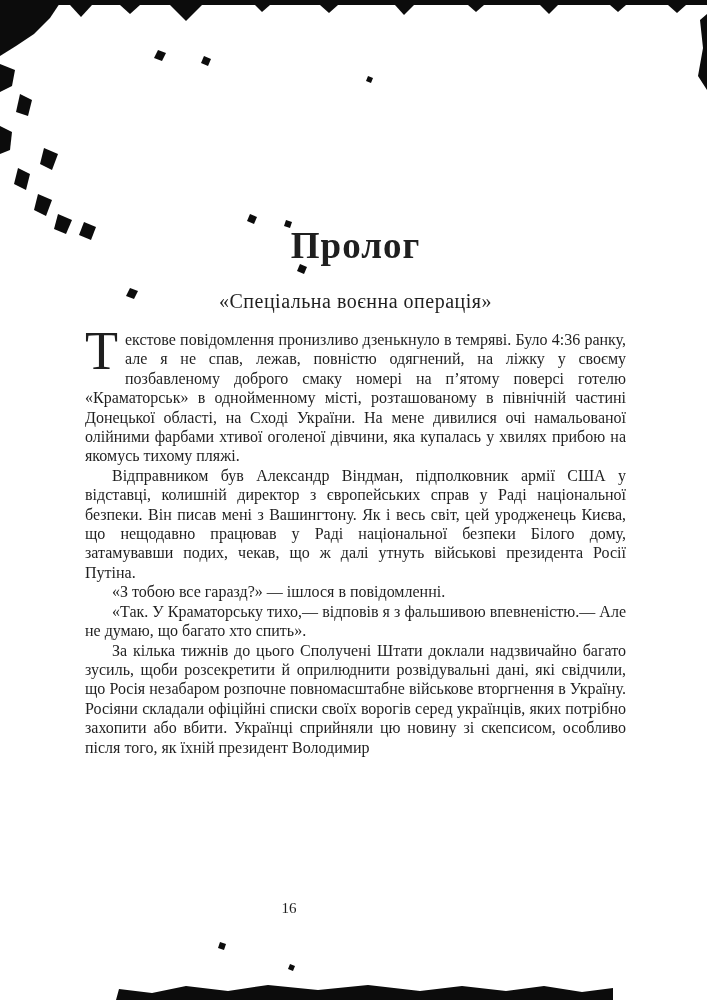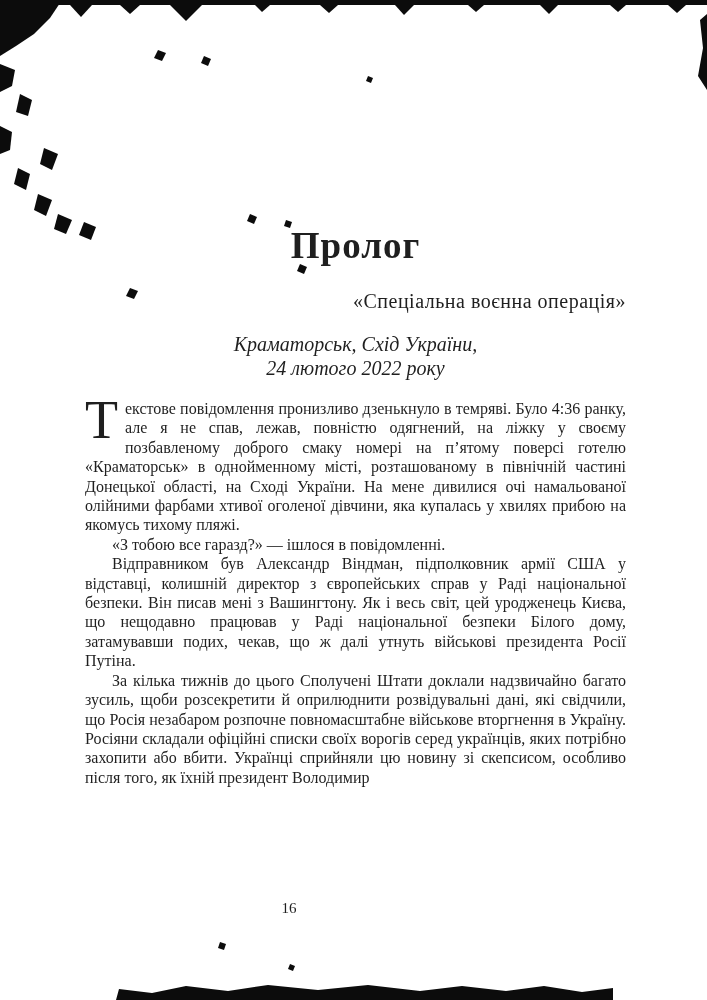--- a/index.html
+++ b/index.html
@@ -23,21 +23,21 @@
   .chapter-title {
     margin: 227px 0 16px 0;
     text-align: center;
     font-size: 37px;
     line-height: 37px;
     font-weight: bold;
     letter-spacing: 1px;
   }
   .epigraph {
     margin: 27px 0 0 0;
-    text-align: right;
+    text-align: center;
     font-size: 20px;
     line-height: 20px;
     letter-spacing: 0.5px;
   }
   .dateline {
     margin: 21px 0 0 0;
     text-align: center;
     font-style: italic;
     font-size: 20px;
     line-height: 24px;
@@ -109,29 +109,26 @@
     <path d="M290,964 l5,2 l-2,5 l-5,-2 Z" fill="#0c0c0c"></path>
   </g>
 </svg>
 
 <div class="page-column">
 
   <h1 class="chapter-title">Пролог</h1>
 
   <div class="epigraph">«Спеціальна воєнна операція»</div>
 
-  <div class="dateline">
-    <div>Краматорськ, Схід України,</div>
-    <div>24 лютого 2022 року</div>
-  </div>
 
   <div class="body-text">
     <p class="opening">
       <span class="drop-cap">Т</span><span>екстове повідомлення пронизливо дзенькнуло в темряві. Було 4:36 ранку, але я не спав, лежав, повністю одягнений, на ліжку у своєму позбавленому доброго смаку номері на п’ятому поверсі готелю «Краматорськ» в однойменному місті, розташованому в північній частині Донецької області, на Сході України. На мене дивилися очі намальованої олійними фарбами хтивої оголеної дівчини, яка купалась у хвилях прибою на якомусь тихому пляжі.</span>
     </p>
+    <p>Відправником був Александр Віндман, підполковник армії США у відставці, колишній директор з європейських справ у Раді національної безпеки. Він писав мені з Вашингтону. Як і весь світ, цей уродженець Києва, що нещодавно працював у Раді національної безпеки Білого дому, затамувавши подих, чекав, що ж далі утнуть військові президента Росії Путіна.</p>
     <p>«З тобою все гаразд?» — ішлося в повідомленні.</p>
-    <p>Відправником був Александр Віндман, підполковник армії США у відставці, колишній директор з європейських справ у Раді національної безпеки. Він писав мені з Вашингтону. Як і весь світ, цей уродженець Києва, що нещодавно працював у Раді національної безпеки Білого дому, затамувавши подих, чекав, що ж далі утнуть військові президента Росії Путіна.</p>
+    <p>«Так. У Краматорську тихо,— відповів я з фальшивою впевненістю.— Але не думаю, що багато хто спить».</p>
     <p>За кілька тижнів до цього Сполучені Штати доклали надзвичайно багато зусиль, щоби розсекретити й оприлюднити розвідувальні дані, які свідчили, що Росія незабаром розпочне повномасштабне військове вторгнення в Україну. Росіяни складали офіційні списки своїх ворогів серед українців, яких потрібно захопити або вбити. Українці сприйняли цю новину зі скепсисом, особливо після того, як їхній президент Володимир</p>
   </div>
 
 </div>
 
 <div class="folio">16</div>
 
 </body></html>

